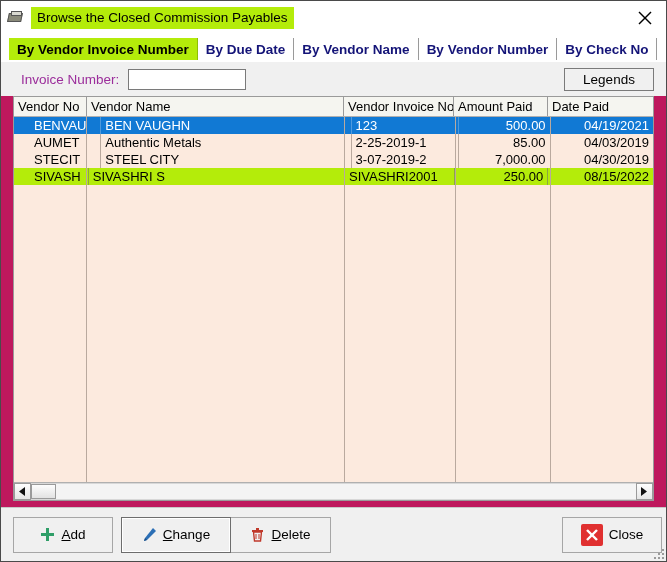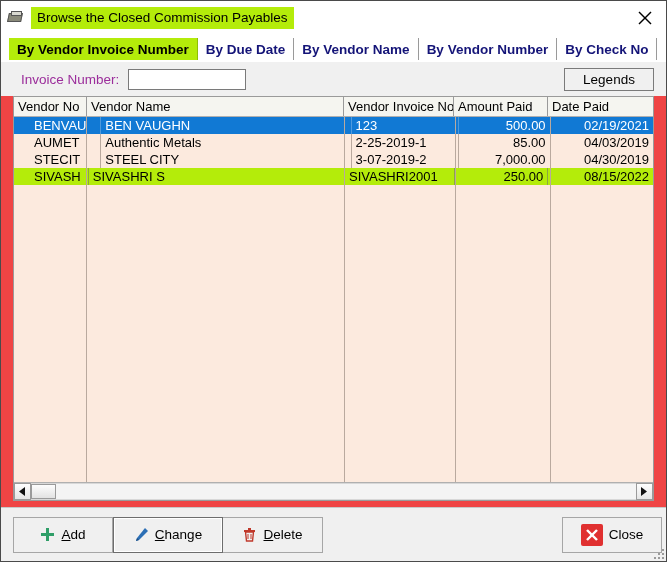--- a/index.html
+++ b/index.html
@@ -8,21 +8,21 @@
     width: 667px; height: 562px;
     overflow: hidden;
     font-family: "Liberation Sans", sans-serif;
     background: #ffffff;
   }
 
   #window {
     position: relative;
     width: 667px;
     height: 562px;
-    background: #ef4444;
+    background: #be185d;
     border: 1px solid #4a4a4a;
     display: flex;
     flex-direction: column;
   }
 
   
   #titlebar {
     height: 33px;
     flex: 0 0 33px;
     background: #ffffff;
@@ -266,21 +266,21 @@
     cursor: pointer;
     font-family: "Liberation Sans", sans-serif;
   }
   .btn.focused {
     border: 1px solid #6d6d6d;
     box-shadow: inset 0 0 0 1px #ffffff;
   }
   #btn-add { width: 100px; align-items: center; }
   #btn-change { width: 110px; }
   #btn-delete { width: 100px; border-left: none; }
-  #btn-add + #btn-change { margin-left: 0; text-align: right; }
+  #btn-add + #btn-change { margin-left: 8px; text-align: right; }
   #btn-close {
     position: absolute;
     right: 4px;
     width: 100px;
     height: 36px;
   }
   .u { text-decoration: underline; }
   .ico { display: inline-flex; align-items: center; }
 
   #resize-grip {
@@ -341,21 +341,21 @@
       <div class="colline" style="left:72px"></div>
       <div class="colline" style="left:330px"></div>
       <div class="colline" style="left:441px"></div>
       <div class="colline" style="left:536px"></div>
 
       <div class="row selected">
         <div class="cell" style="width:73px">BENVAU</div>
         <div class="cell" style="width:257px">BEN VAUGHN</div>
         <div class="cell" style="width:110px">123</div>
         <div class="cell num" style="width:94px">500.00</div>
-        <div class="cell date" style="width:105px">02/19/2021</div>
+        <div class="cell date" style="width:105px">04/19/2021</div>
       </div>
 
       <div class="row">
         <div class="cell" style="width:73px">AUMET</div>
         <div class="cell" style="width:257px">Authentic Metals</div>
         <div class="cell" style="width:110px">2-25-2019-1</div>
         <div class="cell num" style="width:94px">85.00</div>
         <div class="cell date" style="width:105px">04/03/2019</div>
       </div>
 

